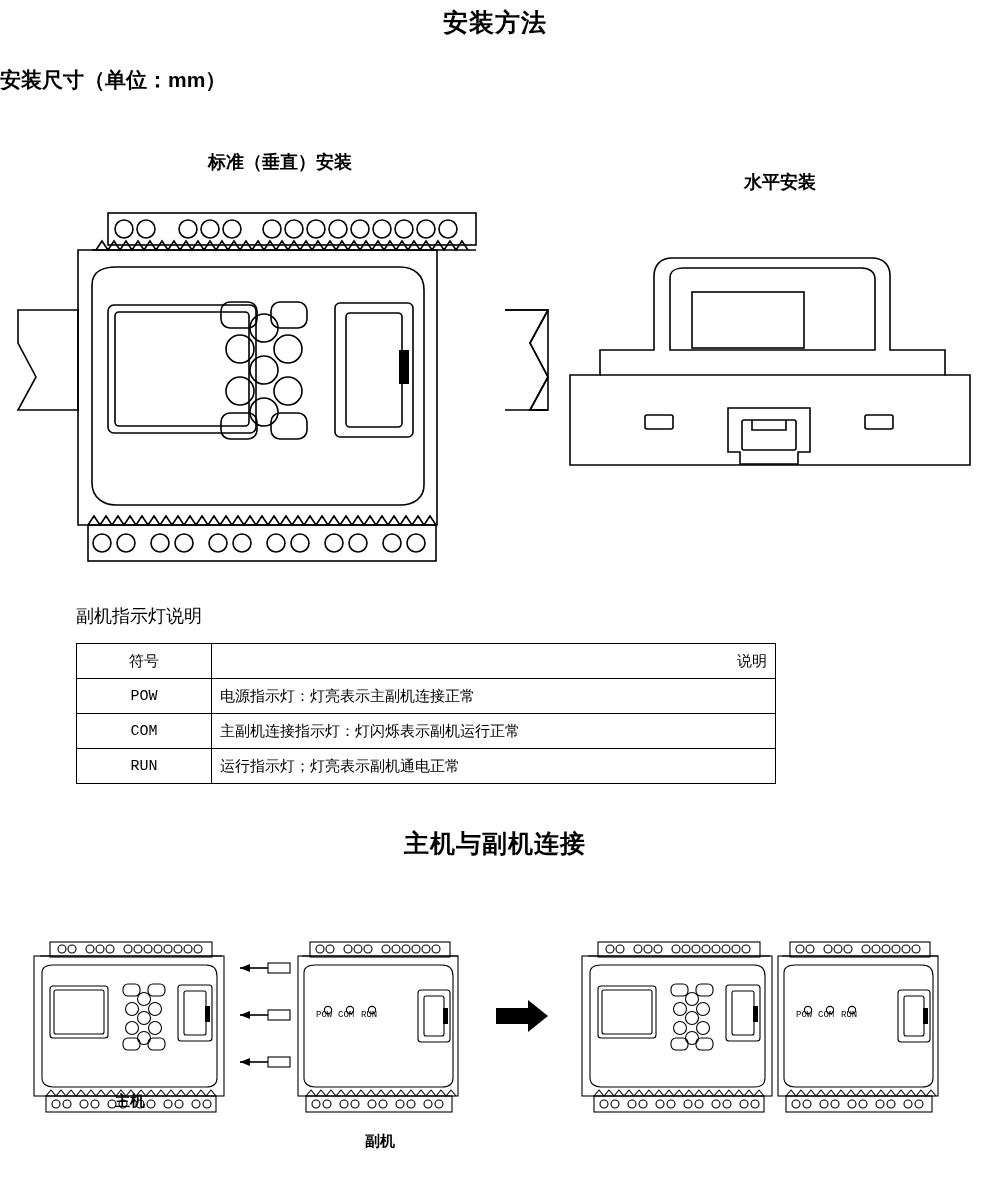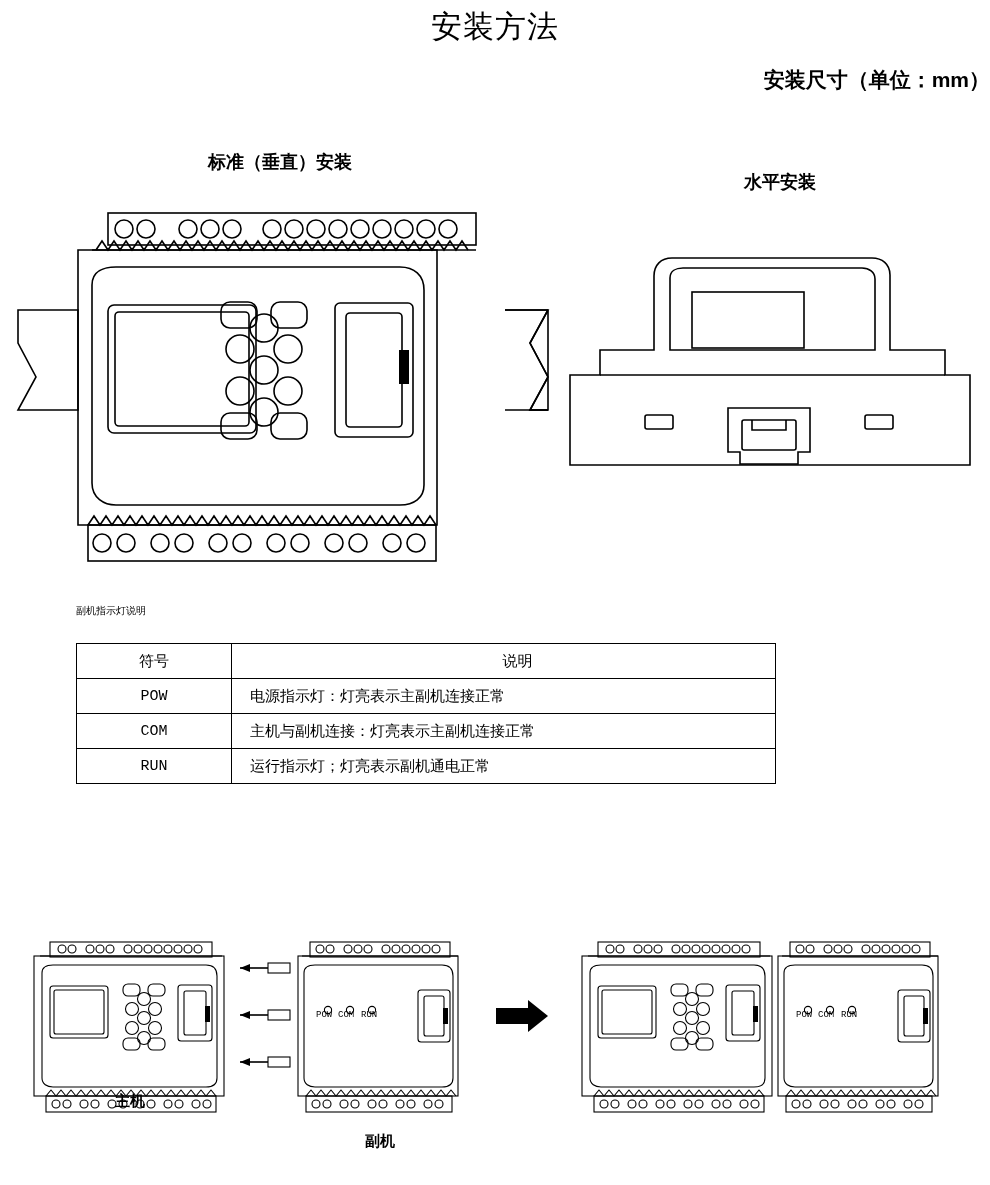--- a/index.html
+++ b/index.html
@@ -9,51 +9,51 @@
     font-family:"Liberation Sans","DejaVu Sans",sans-serif;
     color:#000;
     position:relative;
     overflow:hidden;
   }
   .page{position:relative;width:990px;height:1185px;}
 
   
   .h1{
     position:absolute;width:100%;text-align:center;
-    font-size:31px;font-weight:normal;letter-spacing:1px;
+    font-size:25px;font-weight:bold;letter-spacing:1px;
   }
   .h2{
-    position:absolute;width:100%;text-align:right;
+    position:absolute;width:100%;text-align:left;
     font-size:21px;font-weight:bold;
   }
   .cap{
     position:absolute;font-size:18px;font-weight:bold;text-align:center;
   }
 
   
-  .tbl-label{position:absolute;left:76px;top:604px;font-size:10px;}
+  .tbl-label{position:absolute;left:76px;top:604px;font-size:18px;}
   table.legend{
     position:absolute;left:76px;top:643px;width:700px;
     border-collapse:collapse;
     font-size:15px;
   }
   table.legend td{
     border:1px solid #000;
-    padding:6px 18px;
+    padding:6px 8px;
     height:22px;
   }
   table.legend td.sym{
     width:118px;text-align:center;
     font-family:"Liberation Mono","DejaVu Sans Mono",monospace;
     font-size:15px;
   }
   table.legend tr.head td{
     text-align:center;font-family:"Liberation Sans",sans-serif;
   }
-  table.legend tr.head td.desc{text-align:center;padding-left:46px;}
+  table.legend tr.head td.desc{text-align:right;padding-left:46px;}
   table.legend td.desc{text-align:left;}
 
   
   .svg-holder{position:absolute;}
 
   .bottom-label{
     position:absolute;font-size:15px;font-weight:bold;text-align:center;
   }
 </style>
 </head>
@@ -175,29 +175,30 @@
       <tr class="head">
         <td class="sym">符号</td>
         <td class="desc">说明</td>
       </tr>
       <tr>
         <td class="sym">POW</td>
         <td class="desc">电源指示灯：灯亮表示主副机连接正常</td>
       </tr>
       <tr>
         <td class="sym">COM</td>
-        <td class="desc">主机与副机连接：灯亮表示主副机连接正常</td>
+        <td class="desc">主副机连接指示灯：灯闪烁表示副机运行正常</td>
       </tr>
       <tr>
         <td class="sym">RUN</td>
         <td class="desc">运行指示灯；灯亮表示副机通电正常</td>
       </tr>
     </tbody>
   </table>
 
+  <div class="h1" style="top:827px;">主机与副机连接</div>
 
   <div class="svg-holder" style="left:0px;top:930px;">
     <svg width="990" height="200" viewBox="0 0 990 200" xmlns="http://www.w3.org/2000/svg">
       <g fill="none" stroke="#000" stroke-width="1.1">
 
         <g transform="translate(28,8)">
           <rect x="6" y="18" width="190" height="140"></rect>
           <rect x="22" y="4" width="162" height="15"></rect>
           <path d="M12,18 L194,18"></path>
           <rect x="18" y="158" width="170" height="16"></rect>

